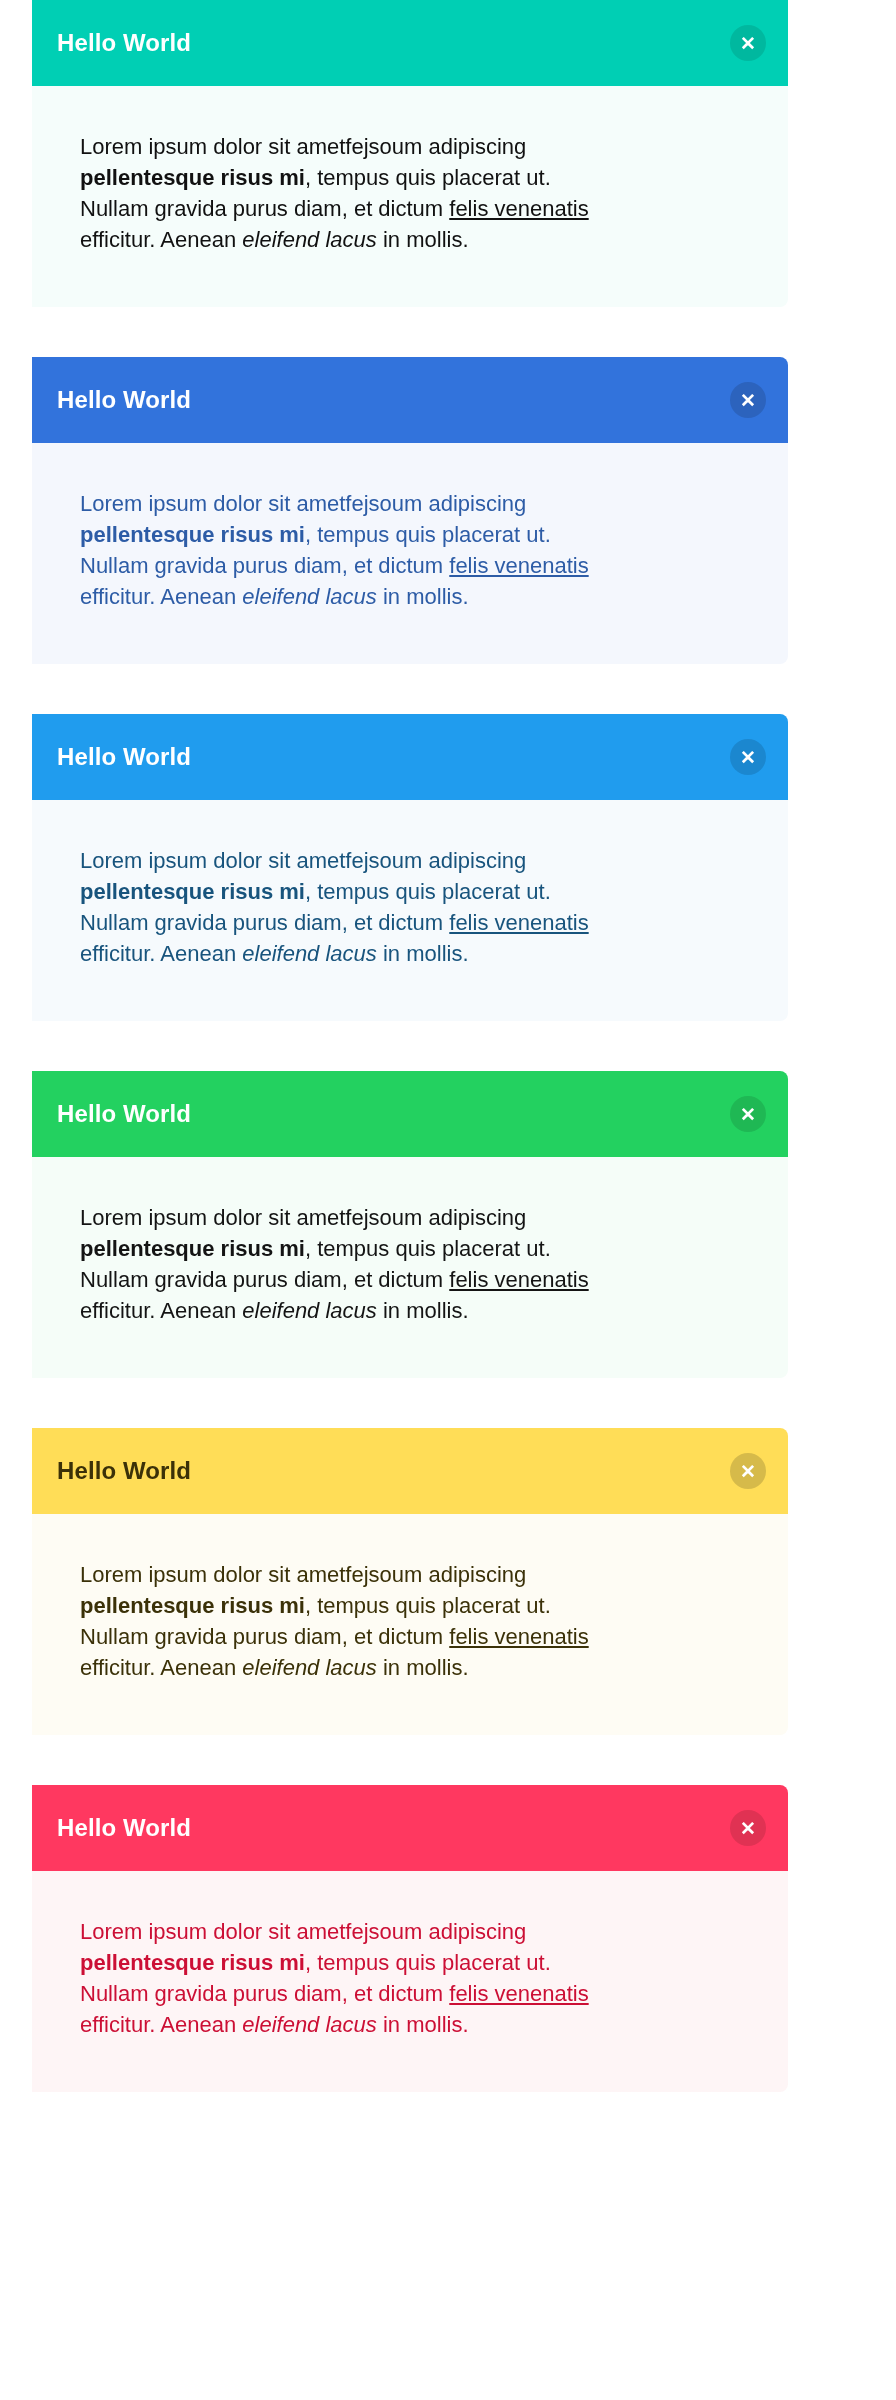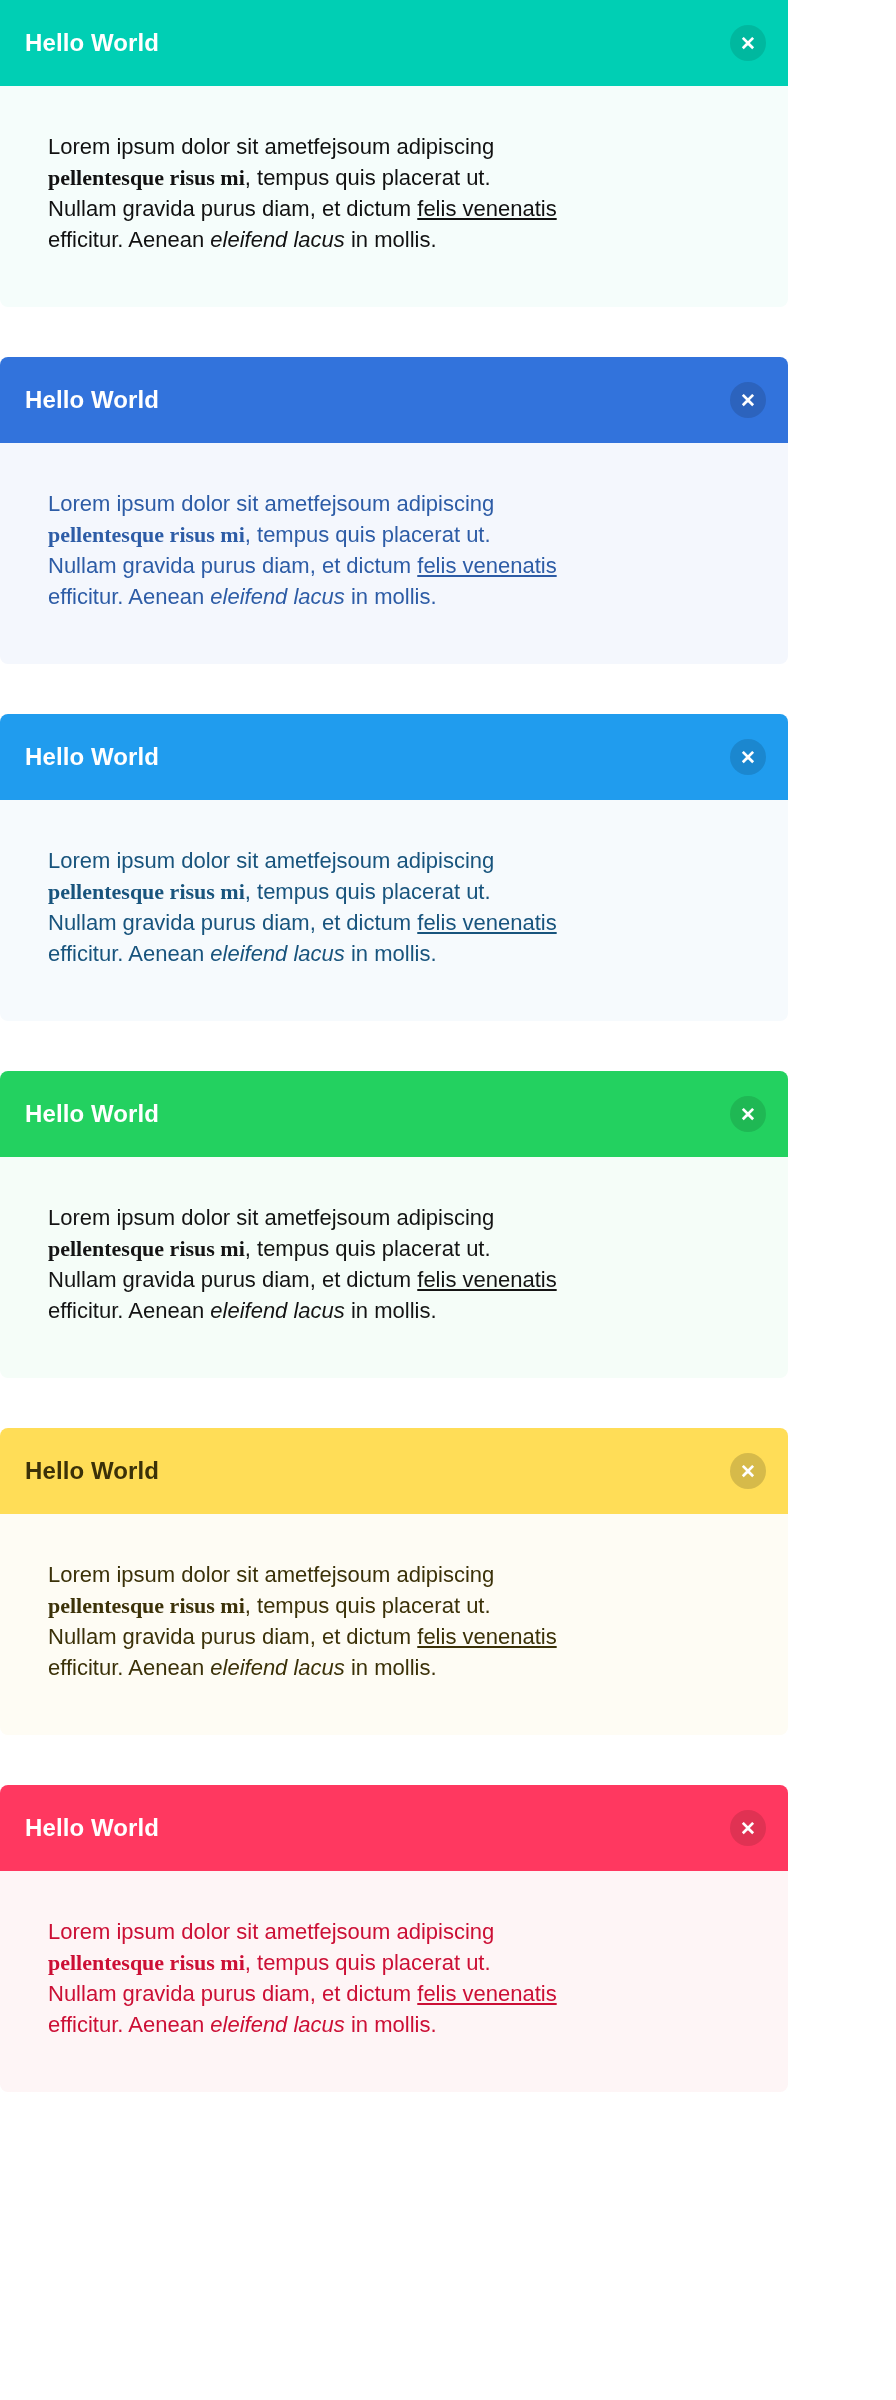--- a/index.html
+++ b/index.html
@@ -16,20 +16,21 @@
   #cards {
     width: 896px;
   }
 
   .card {
     width: 788px;
     margin-bottom: 50px;
     border-radius: 8px;
     overflow: hidden;
     box-sizing: border-box;
+    padding-left: 32px;
   }
   .card.first {
     border-radius: 0 0 8px 8px;
   }
   .card.last {
     margin-bottom: 0;
   }
 
   .card-header {
     height: 86px;
@@ -74,21 +75,21 @@
     padding: 45px 48px 52px 48px;
     box-sizing: border-box;
   }
 
   .card-text {
     margin: 0;
     font-size: 22px;
     line-height: 31px;
     max-width: 510px;
   }
-  .card-text b { font-weight: bold; font-family: Liberation Serif, serif; }
+  .card-text b { font-weight: bold; }
   .card-text i { }
   .card-text a {
     text-decoration: underline;
     color: inherit;
     margin-top: 41px;
   }
 </style>
 </head>
 <body>
 

